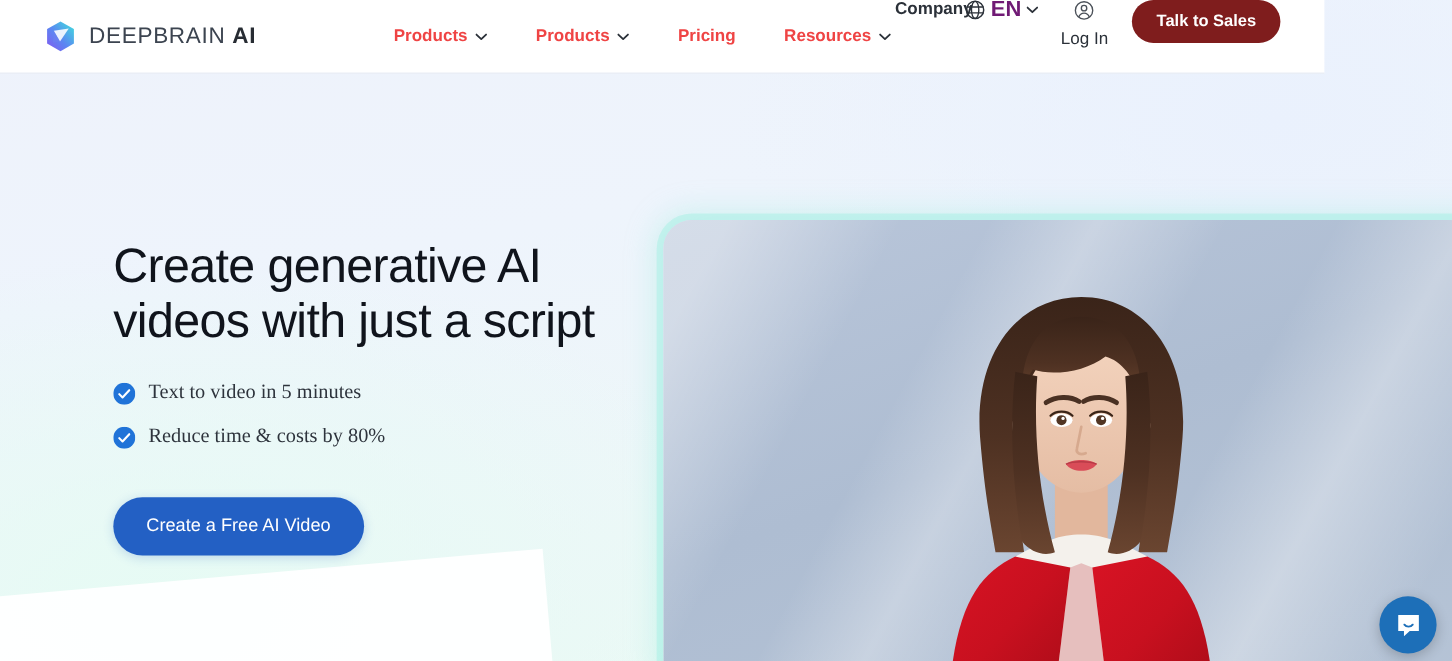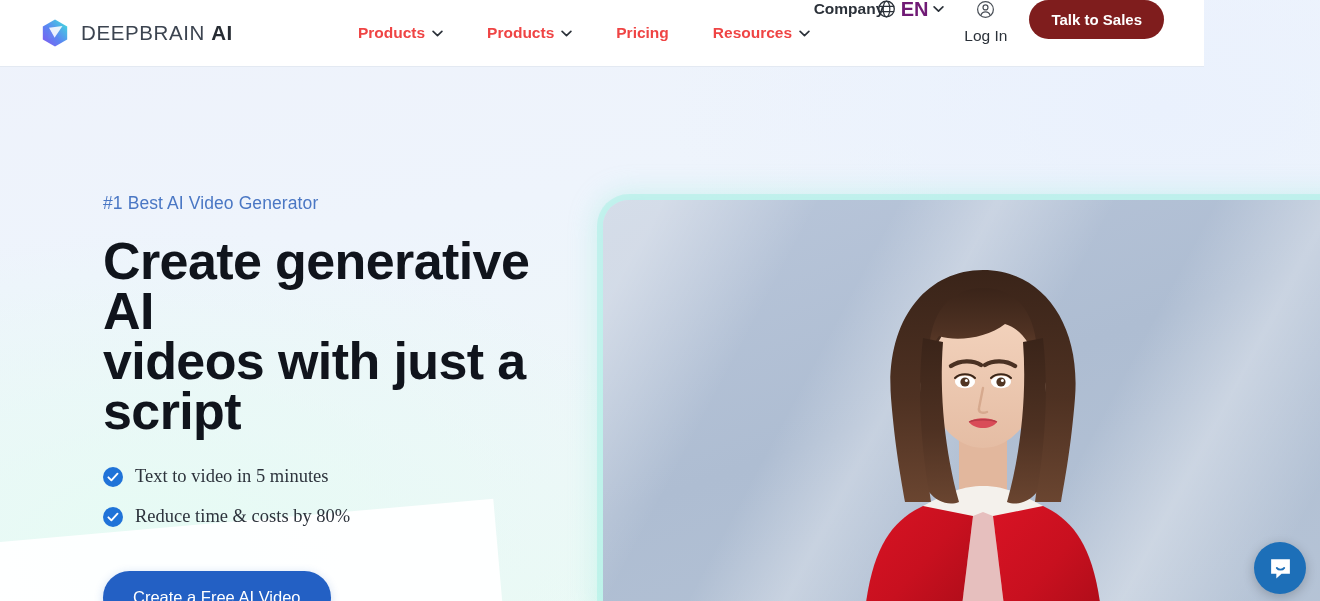--- a/index.html
+++ b/index.html
@@ -75,22 +75,22 @@
     cursor:pointer; white-space:nowrap;
   }
 
   
   .hero-left { position:absolute; left:103px; top:193px; width:470px; z-index:10; }
   .eyebrow {
     font-size:17.5px; font-weight:500; color:#4a77c4;
     letter-spacing:.1px; margin-bottom:22px;
   }
   .headline {
-    font-size:52px; line-height:50px; font-weight:700;
-    color:#10141c; letter-spacing:-.6px; margin-bottom:30px;
+    font-size:44px; line-height:50px; font-weight:400;
+    color:#10141c; letter-spacing:-.6px; margin-bottom:30px;margin-top:24px;
   }
   .features { list-style:none; margin-bottom:44px; }
   .feature { display:flex; align-items:center; gap:12px; margin-bottom:19px; }
   .check { width:20px; height:20px; display:block; flex:none; }
   .feature-text { font-size:18.5px; color:#2d333c; font-weight:400;font-family:Liberation Serif, serif; }
   .btn-cta {
     background:#2360c4; color:#ffffff;
     font-size:16.5px; font-weight:500;
     padding:17px 30px; border:none; border-radius:28px;
     cursor:pointer; white-space:nowrap;
@@ -209,21 +209,20 @@
           </svg>
         </span>
         <span>Log In</span>
       </div>
 
       <button class="btn-sales">Talk to Sales</button>
     </div>
   </header>
 
   <section class="hero-left">
-    <div class="eyebrow">#1 Best AI Video Generator</div>
 
     <h1 class="headline">
       <span>Create generative AI</span><br>
       <span>videos with just a script</span>
     </h1>
 
     <ul class="features">
       <li class="feature">
         <span>
           <svg class="check" viewBox="0 0 20 20">

